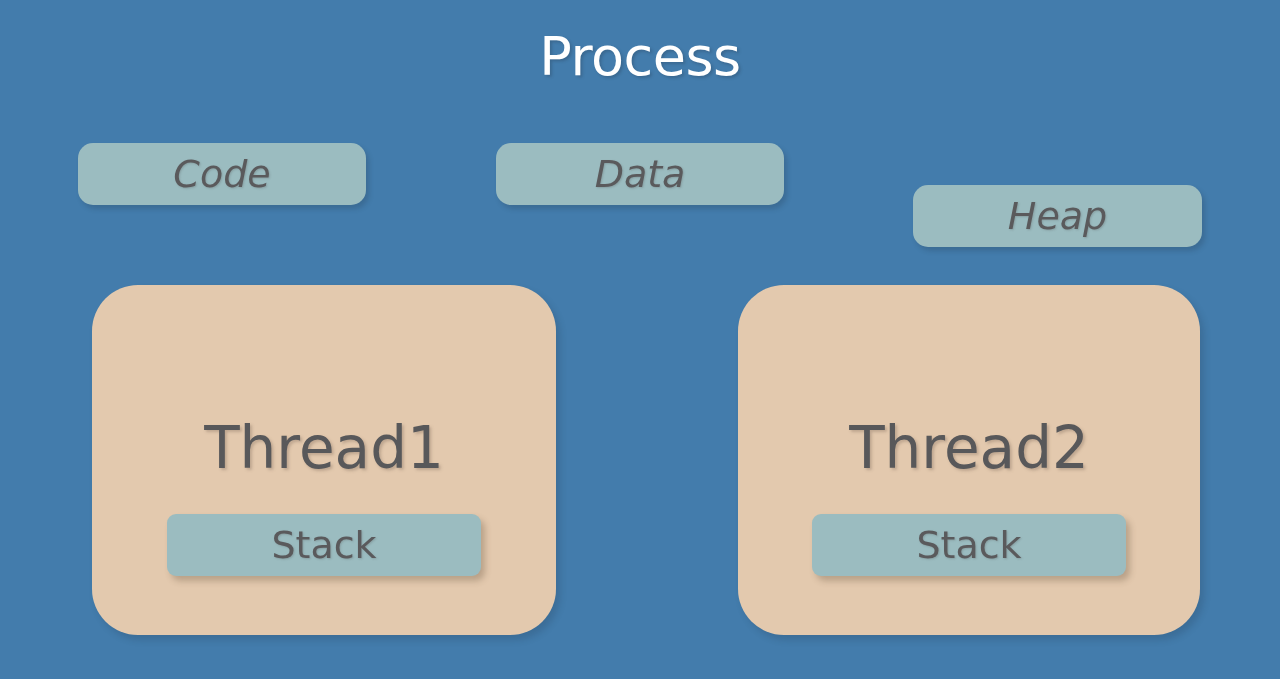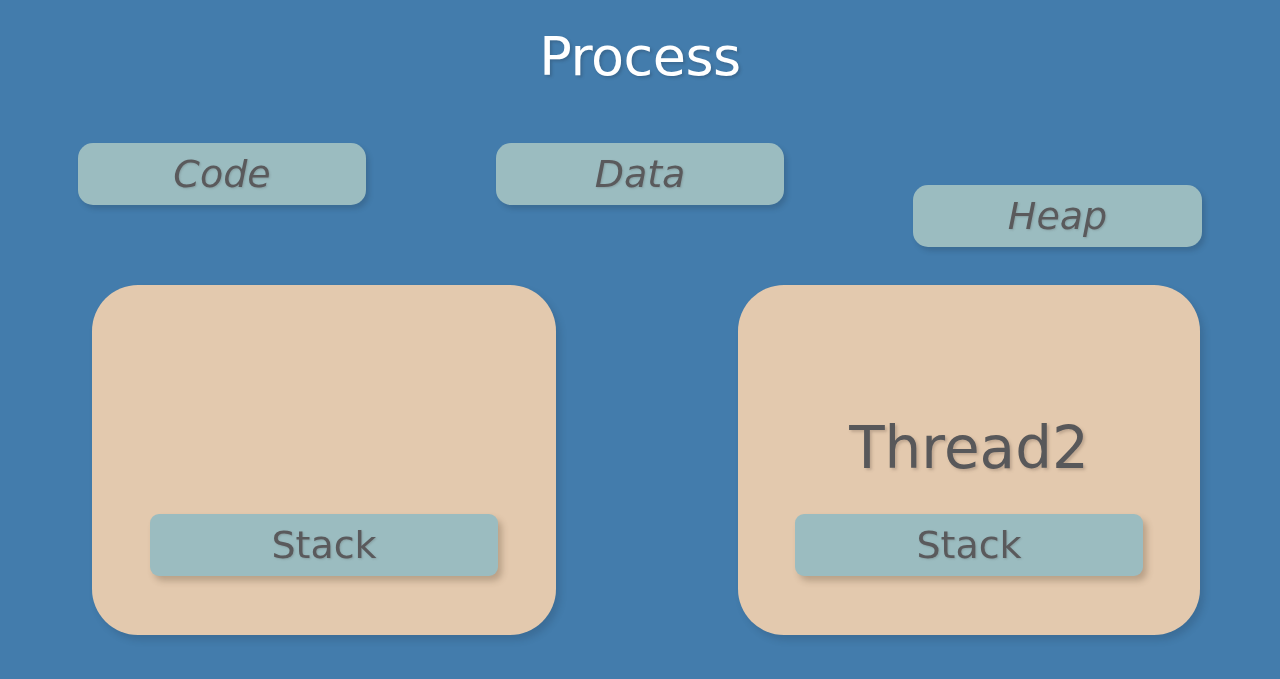--- a/index.html
+++ b/index.html
@@ -82,21 +82,21 @@
     user-select: none;
     text-shadow: 2px 2px 3px rgba(120, 100, 85, 0.35);
   }
 
   
   .stack-box {
     position: absolute;
     left: 50%;
     transform: translateX(-50%);
     top: 229px;
-    width: 348px;
+    width: 314px;
     height: 62px;
     background: #9BBCC0;
     border-radius: 9px;
     box-shadow: 4px 5px 6px rgba(90, 70, 50, 0.30);
     display: flex;
     align-items: center;
     justify-content: center;
   }
   .stack-label {
     font-size: 38px;
@@ -119,20 +119,21 @@
 
   <div class="segment-box" id="segment-data">
     <span class="segment-label">Data</span>
   </div>
 
   <div class="segment-box" id="segment-heap">
     <span class="segment-label">Heap</span>
   </div>
 
   <div class="thread-box" id="thread-box-1">
+    <div class="thread-label">Thread1</div>
     <div class="stack-box">
       <span class="stack-label">Stack</span>
     </div>
   </div>
 
   <div class="thread-box" id="thread-box-2">
     <div class="thread-label">Thread2</div>
     <div class="stack-box">
       <span class="stack-label">Stack</span>
     </div>

